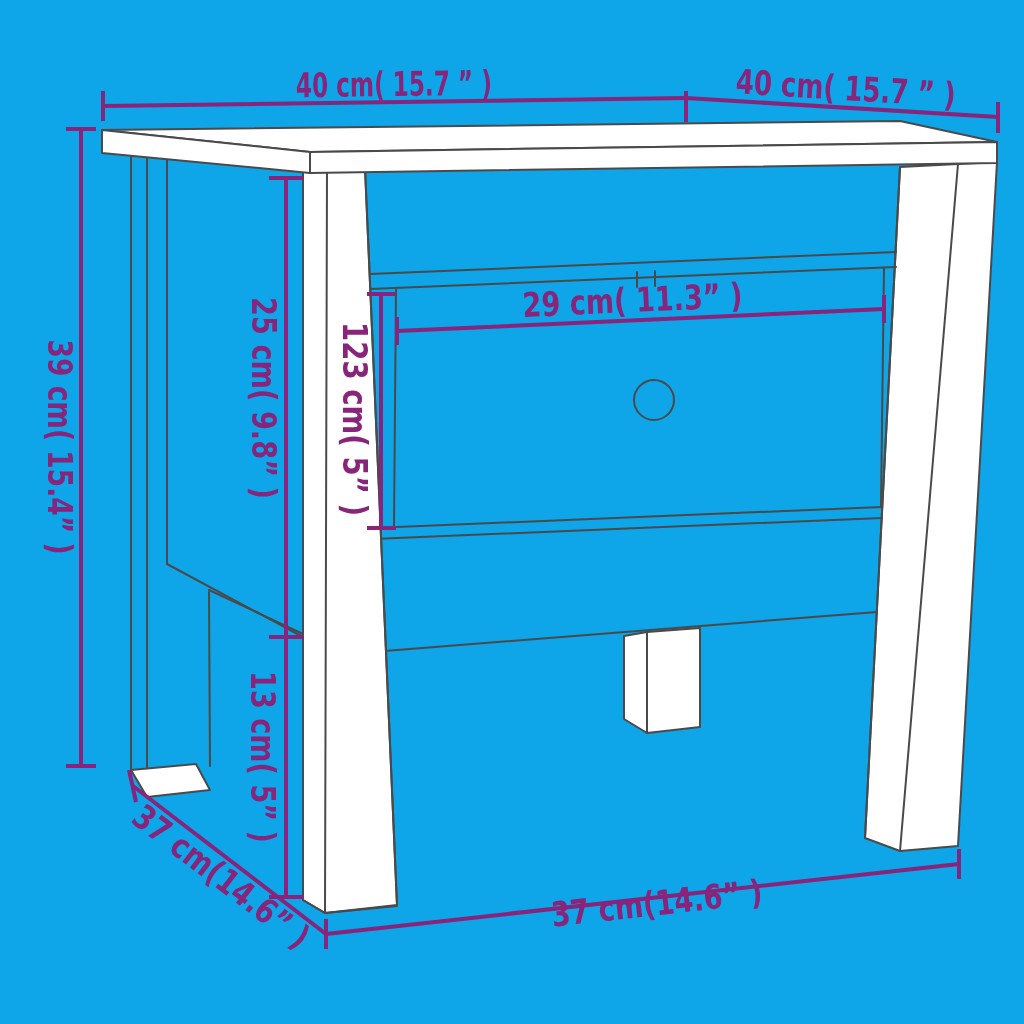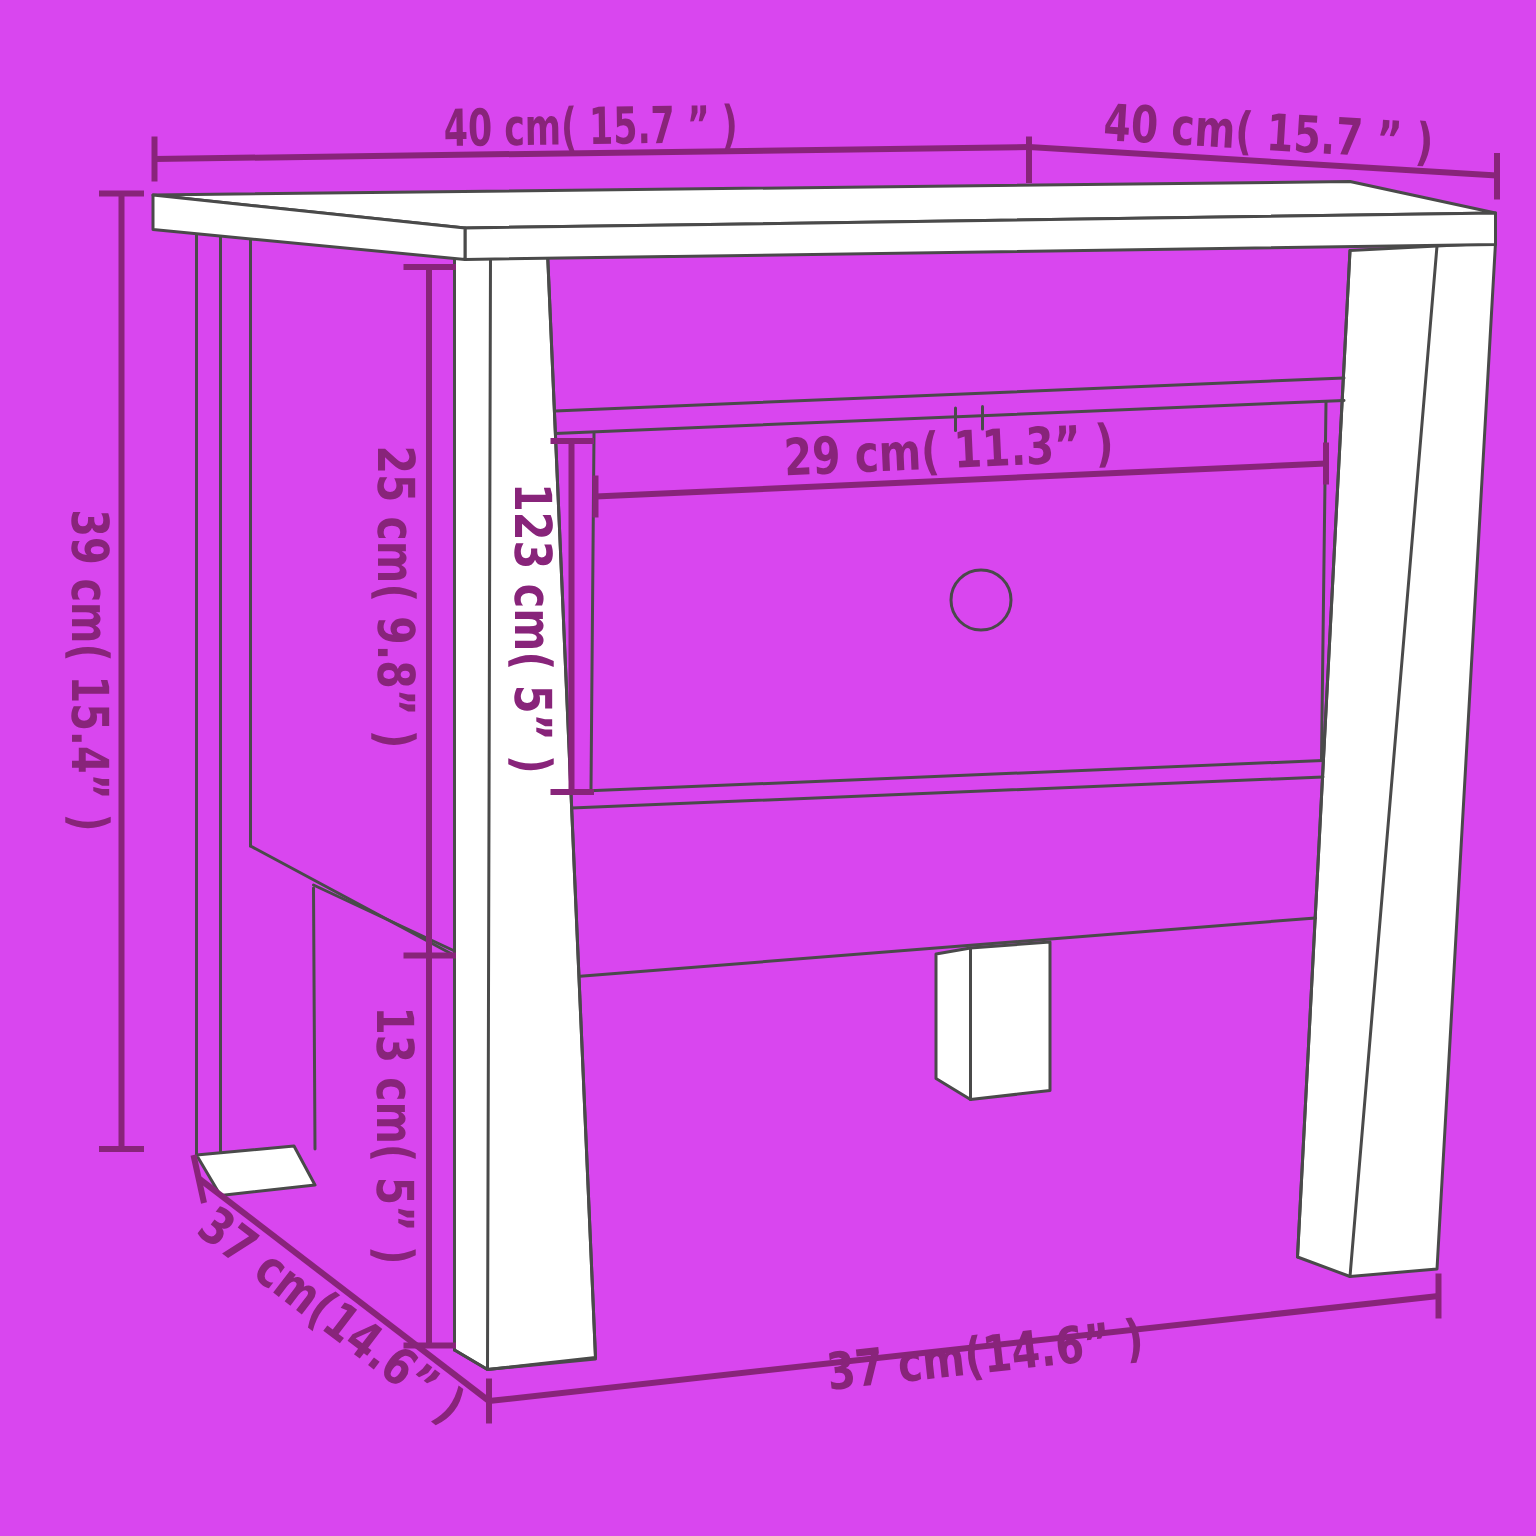--- a/index.html
+++ b/index.html
@@ -1,16 +1,16 @@
 <!DOCTYPE html>
 <html><head>
 <meta charset="utf-8">
 <style>
   html,body{margin:0;padding:0;background:#ffffff;}
-  .stage{width:1024px;height:1024px;position:relative;background:#d946ef;overflow:hidden;}
+  .stage{width:1024px;height:1024px;position:relative;background:#0ea5e9;overflow:hidden;}
   svg{display:block;}
   .furn{stroke:#4a4a4a;stroke-width:2;fill:none;stroke-linejoin:round;stroke-linecap:round;}
   .furnfill{stroke:#4a4a4a;stroke-width:2;fill:#ffffff;stroke-linejoin:round;}
   .dim{stroke:#88247a;stroke-width:4;fill:none;stroke-linecap:butt;}
   .dimtext{font-family:"DejaVu Sans","Liberation Sans",sans-serif;font-weight:bold;font-size:34px;fill:#88247a;}
 </style>
 </head>
 <body>
 
 <div class="stage">

